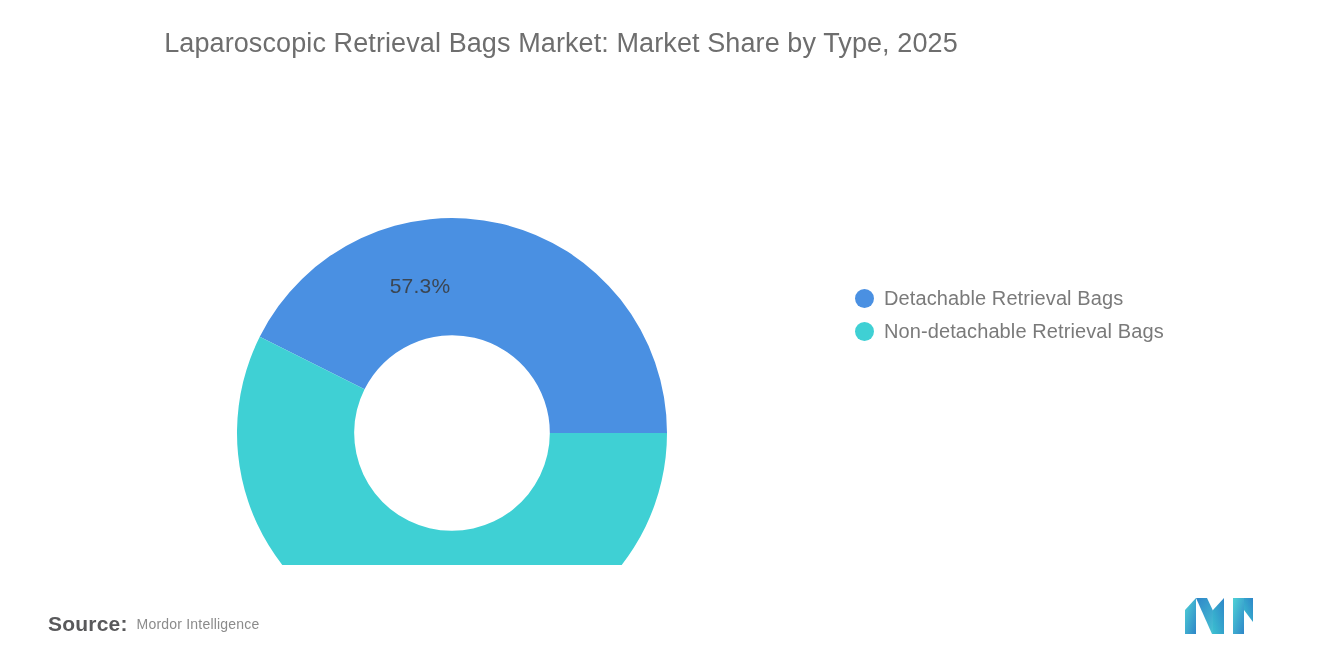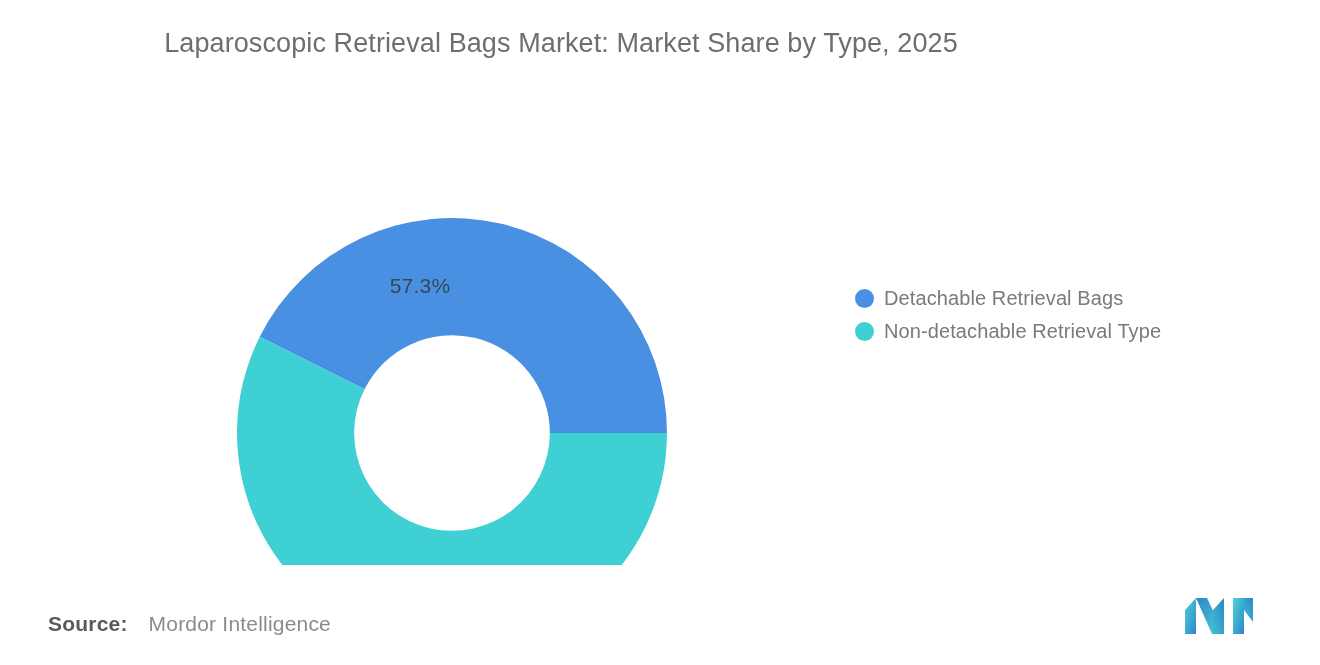--- a/index.html
+++ b/index.html
@@ -93,24 +93,24 @@
     align-items: center;
     white-space: nowrap;
   }
   #source-label {
     font-size: 21px;
     font-weight: 700;
     color: #59595b;
     letter-spacing: 0.2px;
   }
   #source-value {
-    font-size: 21px;
+    font-size: 14px;
     font-weight: 400;
     color: #8b8b8b;
-    margin-left: 21px;
+    margin-left: 9px;
     letter-spacing: 0.2px;
   }
   #brand-logo {
     position: absolute;
     left: 1183px;
     top: 596px;
     width: 72px;
     height: 40px;
   }
 </style>
@@ -133,21 +133,21 @@
 
 <div id="legend">
 
   <div class="legend-item">
     <span class="legend-swatch" style="background:#4a90e2"></span>
     <span class="legend-label">Detachable Retrieval Bags</span>
   </div>
 
   <div class="legend-item">
     <span class="legend-swatch" style="background:#3fd0d4"></span>
-    <span class="legend-label">Non-detachable Retrieval Type</span>
+    <span class="legend-label">Non-detachable Retrieval Bags</span>
   </div>
 
 </div>
 
 <div id="footer-source">
   <span id="source-label">Source:</span>
   <span id="source-value">Mordor Intelligence</span>
 </div>
 
 <svg id="brand-logo" viewBox="0 0 72 40">

